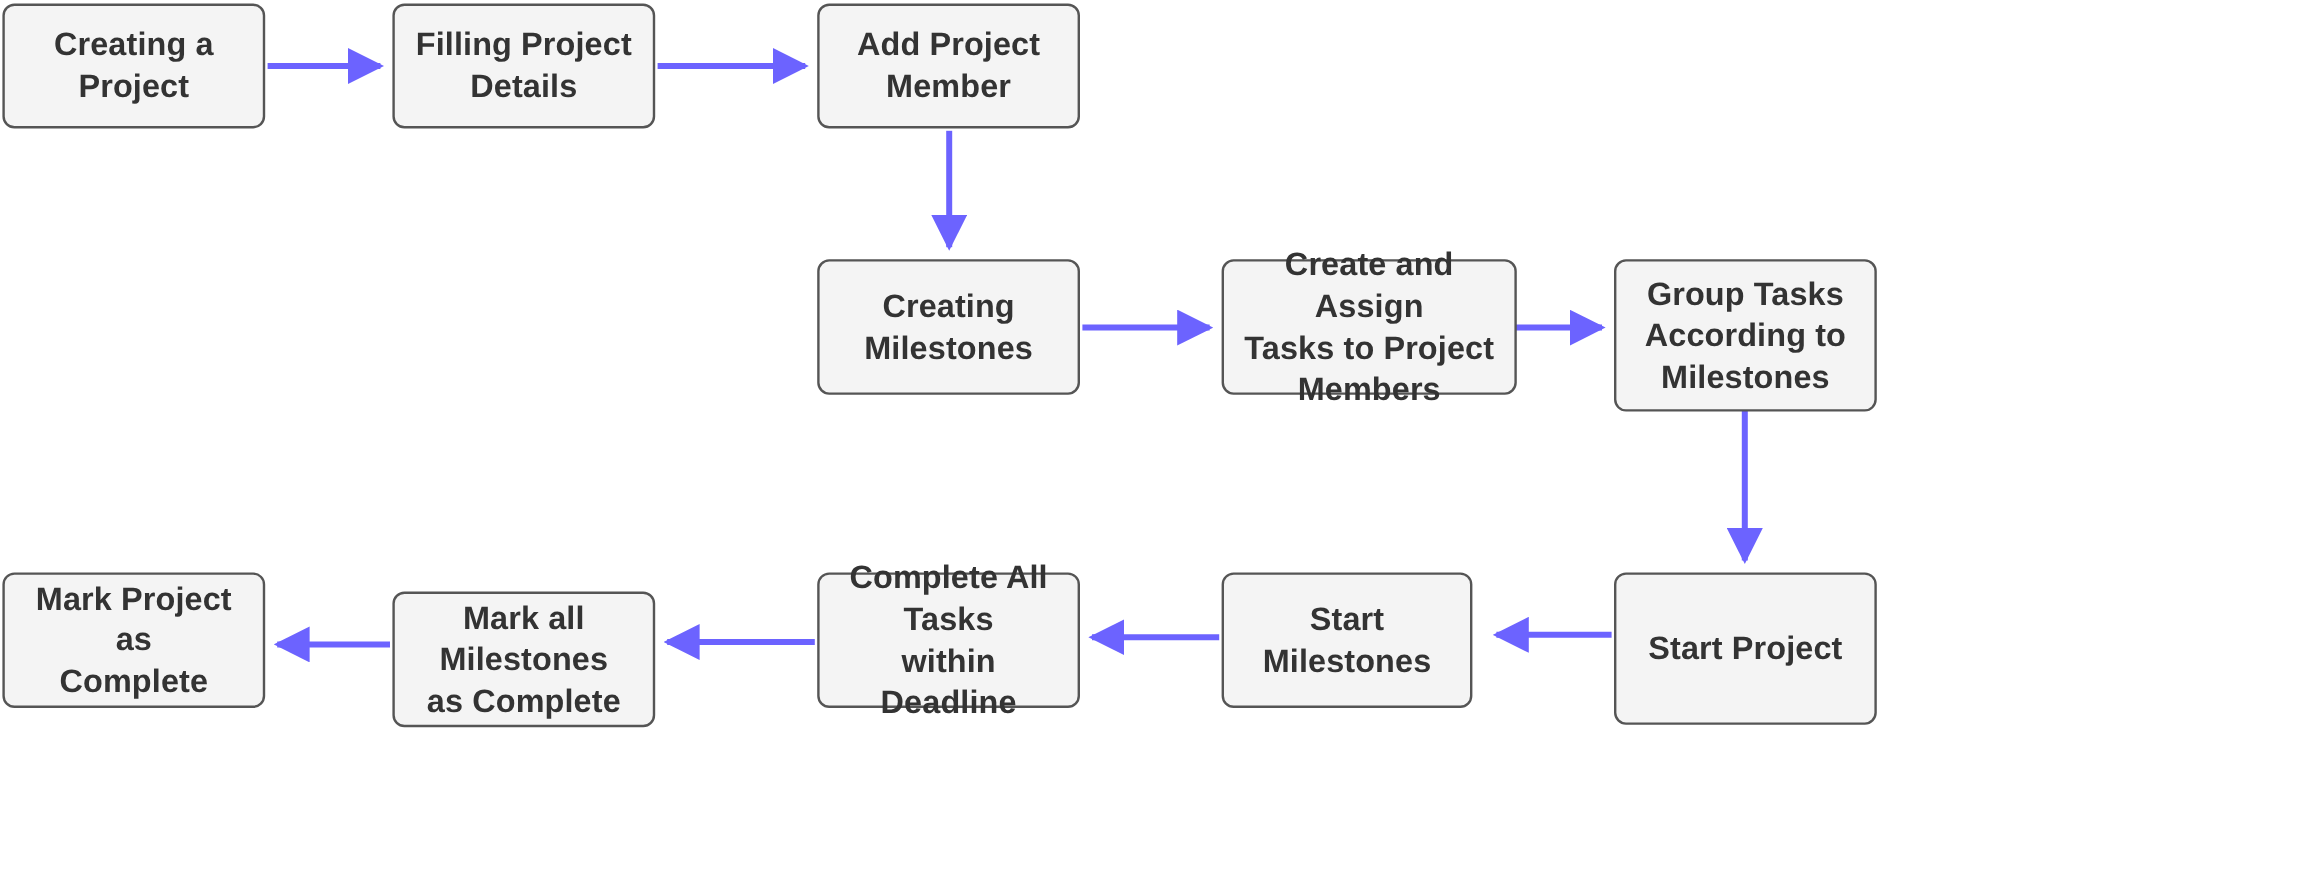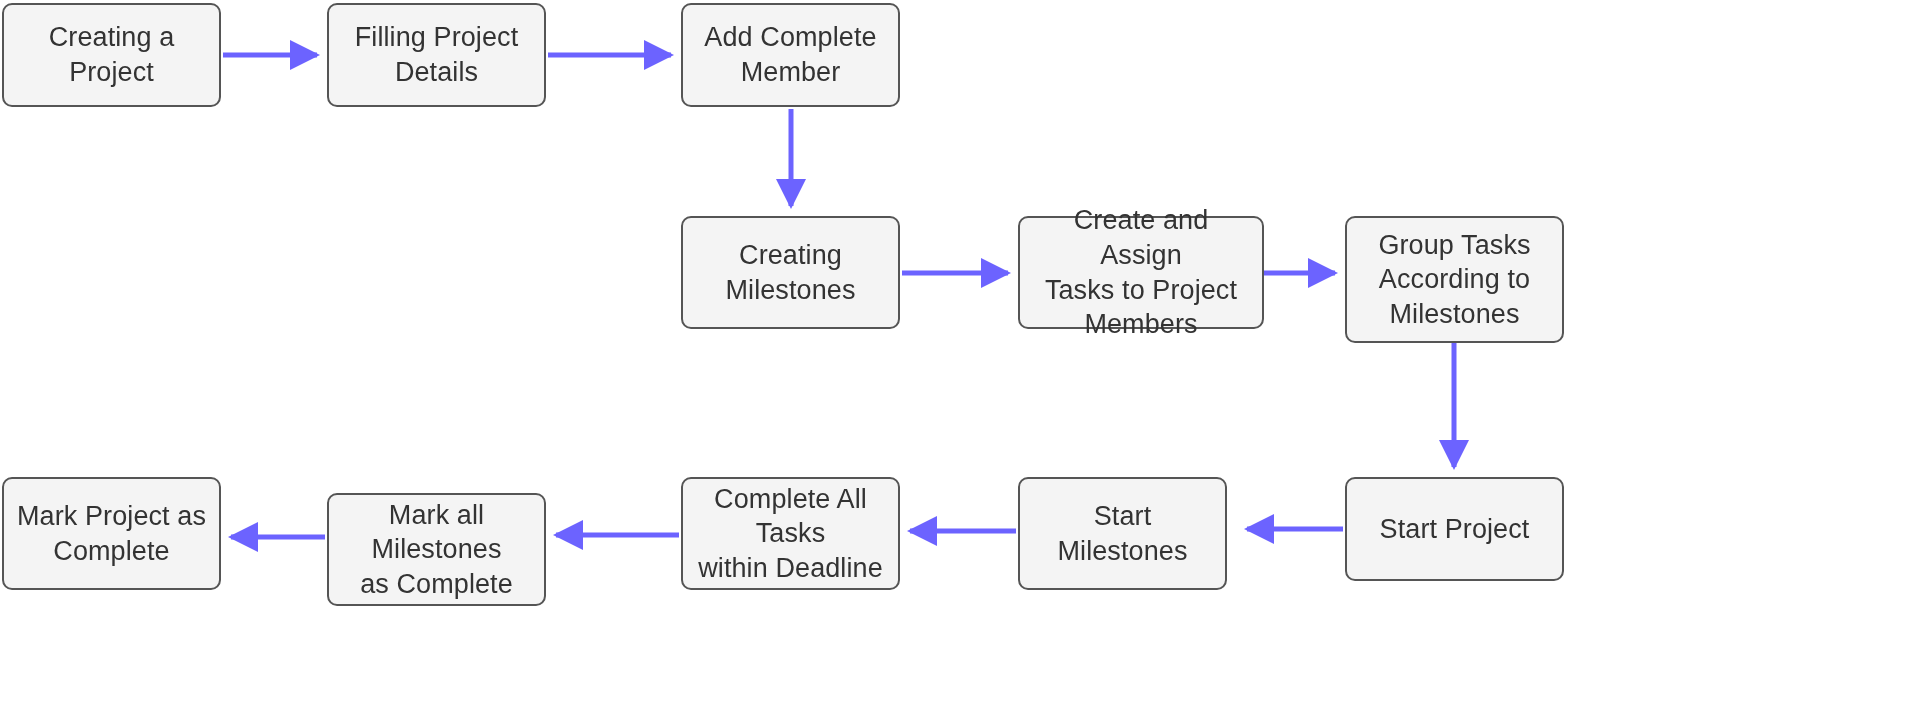--- a/index.html
+++ b/index.html
@@ -9,20 +9,21 @@
   }
   body {
     font-family: "Liberation Sans", sans-serif;
   }
   #canvas {
     position: relative;
     width: 1921px;
     height: 727px;
     background: #ffffff;
     overflow: hidden;
+    font-weight: bold;
   }
   #edge-layer {
     position: absolute;
     left: 0;
     top: 0;
     width: 1921px;
     height: 727px;
     pointer-events: none;
   }
   .node {
@@ -102,42 +103,42 @@
   <div class="node" style="left:2px;  top:3px;   width:219px; height:104px;">
     <span class="node-label">Creating a Project</span>
   </div>
 
   <div class="node" style="left:327px; top:3px;   width:219px; height:104px;">
     <span class="node-label">Filling Project
 Details</span>
   </div>
 
   <div class="node" style="left:681px; top:3px;   width:219px; height:104px;">
-    <span class="node-label">Add Complete
+    <span class="node-label">Add Project
 Member</span>
   </div>
 
   <div class="node" style="left:681px; top:216px; width:219px; height:113px;">
     <span class="node-label">Creating
 Milestones</span>
   </div>
 
   <div class="node" style="left:1018px; top:216px; width:246px; height:113px;">
     <span class="node-label">Create and Assign
 Tasks to Project
 Members</span>
   </div>
 
   <div class="node" style="left:1345px; top:216px; width:219px; height:127px;">
     <span class="node-label">Group Tasks
 According to
 Milestones</span>
   </div>
 
-  <div class="node" style="left:1345px; top:477px; width:219px; height:104px;">
+  <div class="node" style="left:1345px; top:477px; width:219px; height:127px;">
     <span class="node-label">Start Project</span>
   </div>
 
   <div class="node" style="left:1018px; top:477px; width:209px; height:113px;">
     <span class="node-label">Start Milestones</span>
   </div>
 
   <div class="node" style="left:681px; top:477px; width:219px; height:113px;">
     <span class="node-label">Complete All Tasks
 within Deadline</span>

